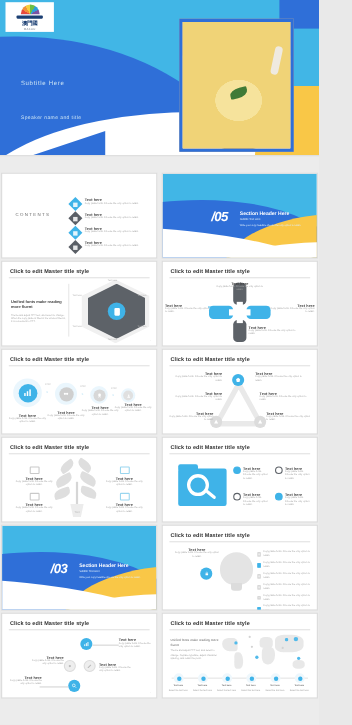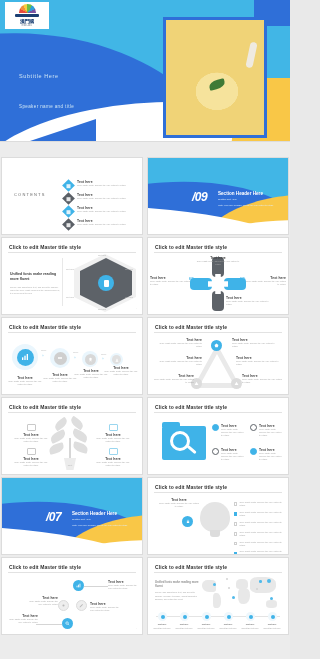--- a/index.html
+++ b/index.html
@@ -238,21 +238,21 @@
         </div>
     </div>
   </div>
 
   <div class="slide half col-r" style="top:158px">
     <div class="sec-bg"></div>
     <div class="sec-blue"></div>
     <div class="sec-yellow"></div>
     <div class="sec-white"></div>
     <div class="sec-white2"></div>
-    <div class="sec-num">/09</div>
+    <div class="sec-num">/05</div>
     <div class="sec-h">Section Header Here</div>
     <div class="sec-s">Subtitle Text Here</div>
     <div class="sec-s2">Write your copy headline choose the only option to retain.</div>
   </div>
 
   <div class="slide half col-l" style="top:238px">
     <div class="s-title">Click to edit Master title style</div>
     <div class="s-rule"></div>
     <div class="vrule"></div>
     <div class="radar-left">
@@ -490,21 +490,21 @@
         </div>
     </div>
   </div>
 
   <div class="slide half col-l" style="top:478px">
     <div class="sec-bg"></div>
     <div class="sec-blue"></div>
     <div class="sec-yellow"></div>
     <div class="sec-white"></div>
     <div class="sec-white2"></div>
-    <div class="sec-num">/07</div>
+    <div class="sec-num">/03</div>
     <div class="sec-h">Section Header Here</div>
     <div class="sec-s">Subtitle Text Here</div>
     <div class="sec-s2">Write your copy headline choose the only option to retain.</div>
   </div>
 
   <div class="slide half col-r" style="top:478px">
     <div class="s-title">Click to edit Master title style</div>
     <div class="s-rule"></div>
 
     <div class="bulb"></div>

